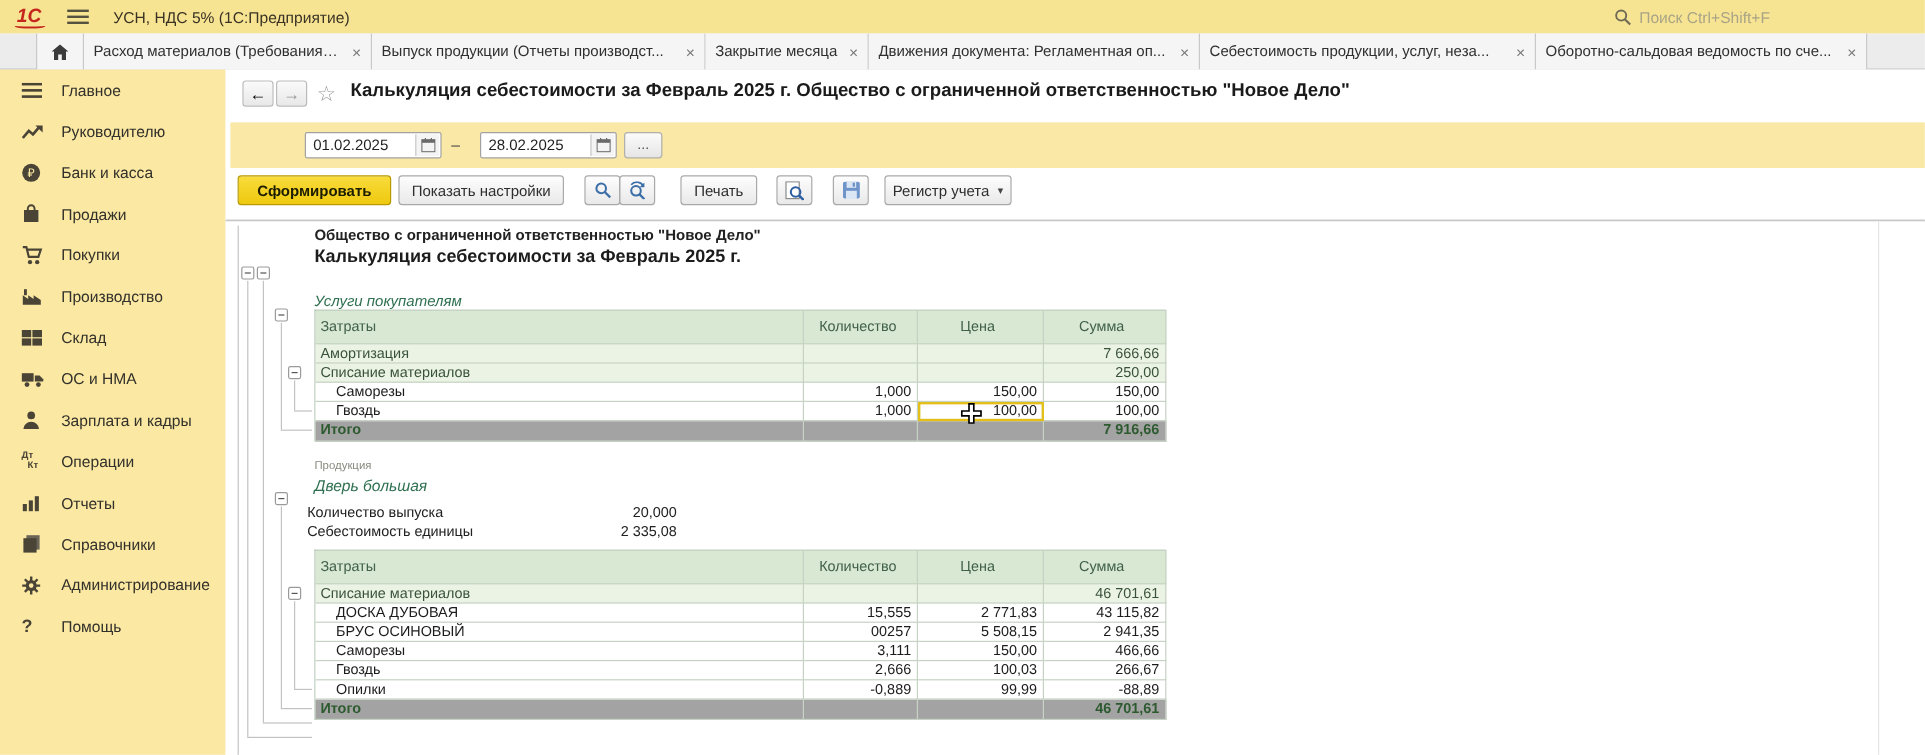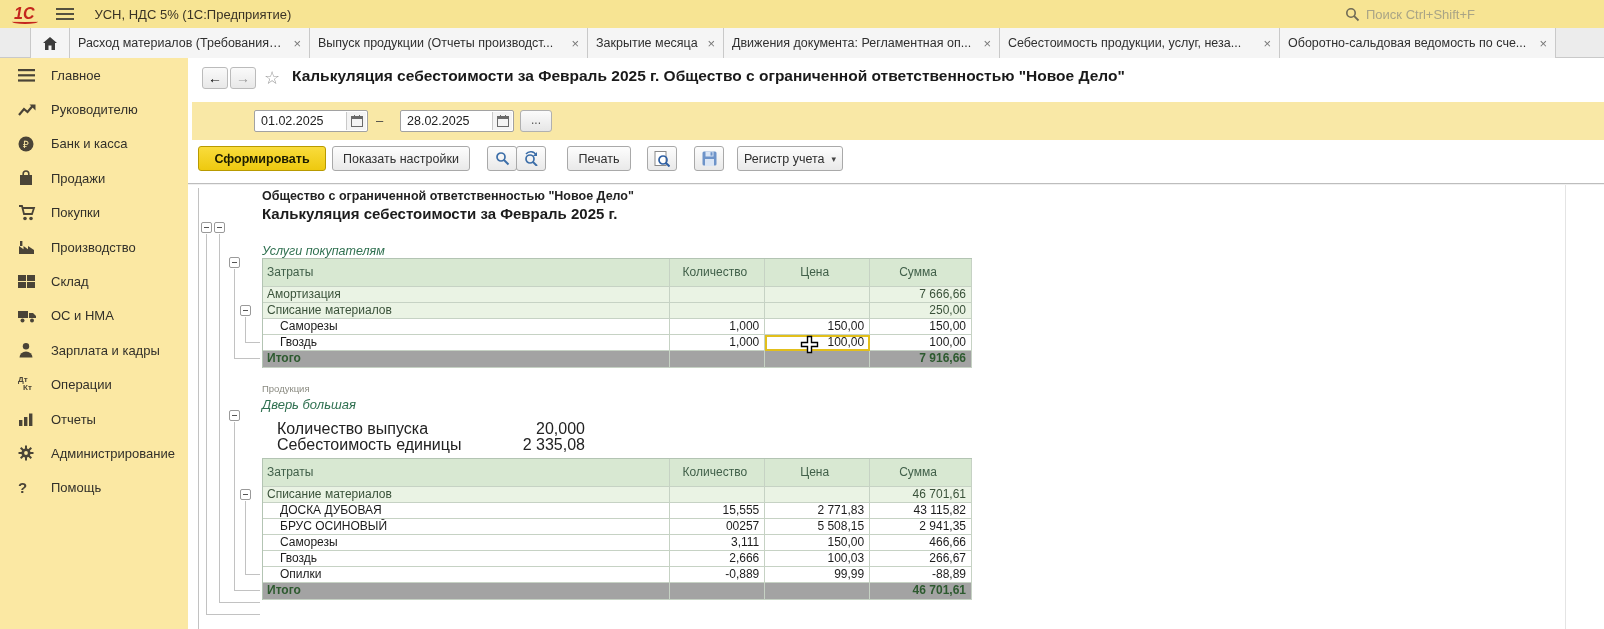--- a/index.html
+++ b/index.html
@@ -75,22 +75,22 @@
   .divider { position:absolute; left:0; top:125px; width:1416px; height:2px;
     background:#bdbdbd; border-bottom:1px solid #f0f0f0; }
   .rightline { position:absolute; left:1377px; top:127px; height:444px; width:1px;
     background:#e4e4e4; }
 
   
   .company { position:absolute; left:74px; top:131px; font-size:12.5px; font-weight:bold; color:#222; }
   .doctitle { position:absolute; left:74px; top:147px; font-size:15px; font-weight:bold; color:#1c1c1c; }
   .grp { position:absolute; font-style:italic; color:#2f7050; font-size:12.5px; }
   .prodkind { position:absolute; left:74px; top:325px; font-size:9.5px; color:#8a8a80; }
-  .irow { position:absolute; left:89px; width:308px; display:flex; justify-content:space-between;
-    font-size:16px; color:#222;gap:24px; }
+  .irow { position:absolute; left:68px; width:308px; display:flex; justify-content:space-between;
+    font-size:12px; color:#222;gap:24px; }
 
   .rtable { position:absolute; left:74px; width:710px; border-top:1px solid #b3c4b3;
     border-left:1px solid #b3c4b3; font-size:12px; }
   .tr { display:flex; height:16px; line-height:15px; }
   .tr > div { border-right:1px solid #c6d2c4; border-bottom:1px solid #c6d2c4;
     overflow:hidden; white-space:nowrap; cursor:default; }
   .tr.th { height:28px; line-height:24px; background:#d8e8d2; color:#41604a; }
   .tr.th > div { padding-top:1px; }
   .tr.th .c1,.tr.th .c2,.tr.th .c3 { text-align:center; }
   .c0 { width:408px; padding-left:4px; }
@@ -262,20 +262,29 @@
   </div>
   <div class="sitem">
     <span class="icn">
       <svg width="16" height="15" viewBox="0 0 16 15">
           <rect x="1" y="8" width="3.4" height="6" fill="#4a4437"></rect>
           <rect x="6" y="5" width="3.4" height="9" fill="#4a4437"></rect>
           <rect x="11" y="1.5" width="3.4" height="12.5" fill="#4a4437"></rect>
         </svg>
     </span>
       <span class="txt">Отчеты</span>
+  </div>
+  <div class="sitem">
+    <span class="icn">
+      <svg width="16" height="16" viewBox="0 0 16 16">
+          <rect x="4" y="1" width="11" height="12" fill="#6b6558"></rect>
+          <rect x="1.5" y="3.5" width="11" height="12" fill="#4a4437"></rect>
+        </svg>
+    </span>
+      <span class="txt">Справочники</span>
   </div>
   <div class="sitem">
     <span class="icn">
       <svg width="16" height="16" viewBox="0 0 16 16">
           <g stroke="#4a4437" stroke-width="2">
             <line x1="8" y1="0.5" x2="8" y2="15.5"></line>
             <line x1="0.5" y1="8" x2="15.5" y2="8"></line>
             <line x1="2.7" y1="2.7" x2="13.3" y2="13.3"></line>
             <line x1="13.3" y1="2.7" x2="2.7" y2="13.3"></line>
           </g>

